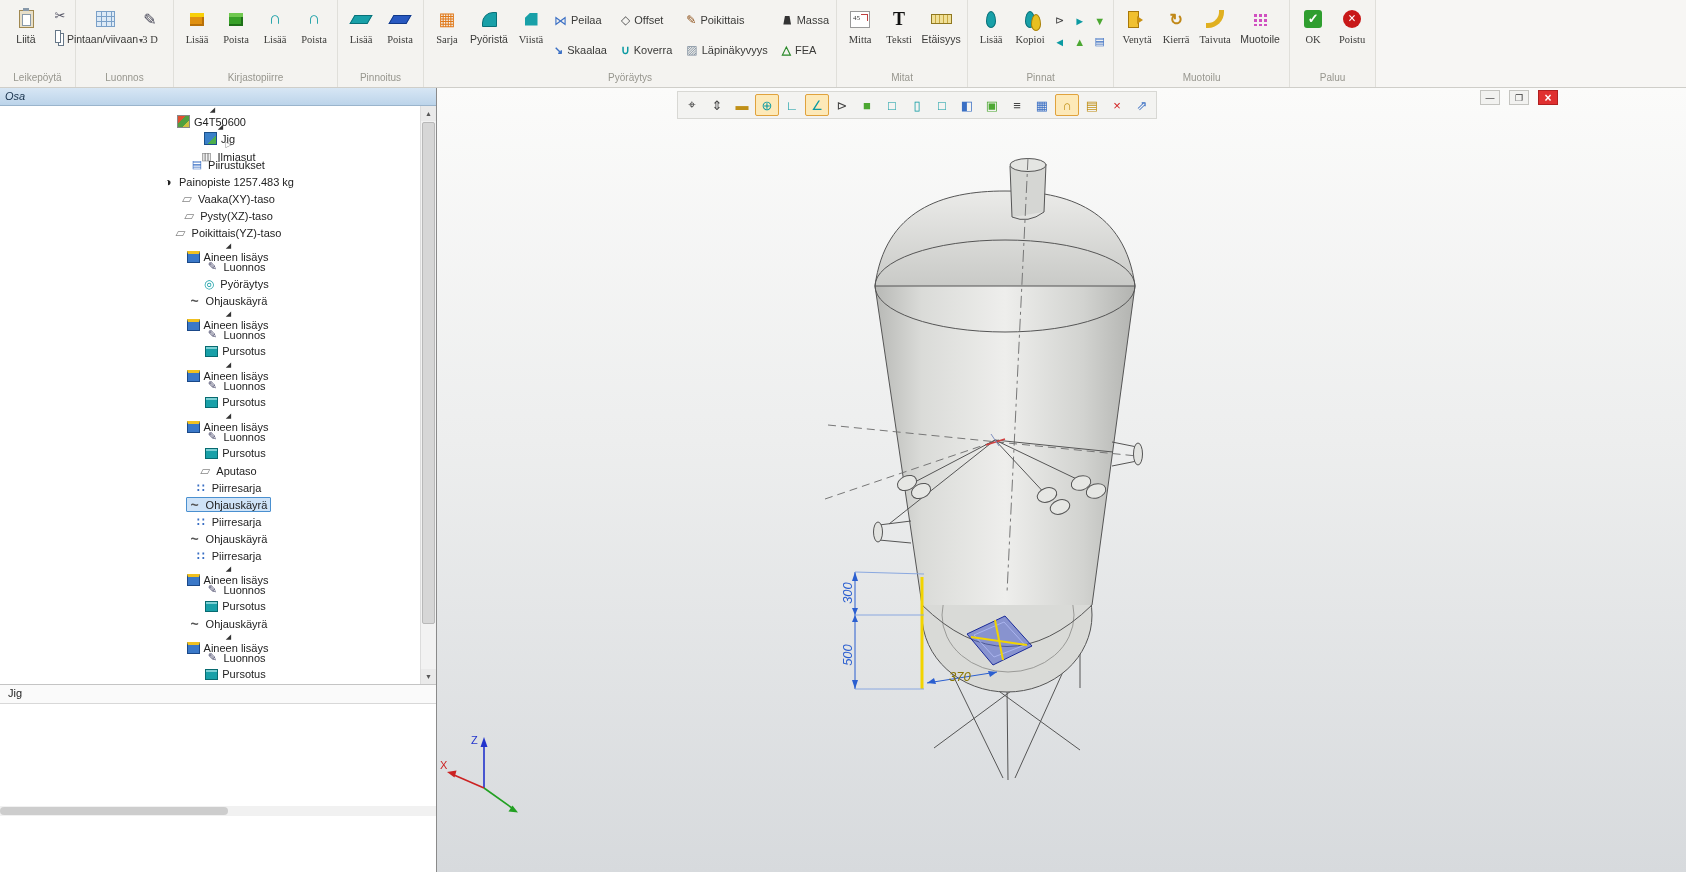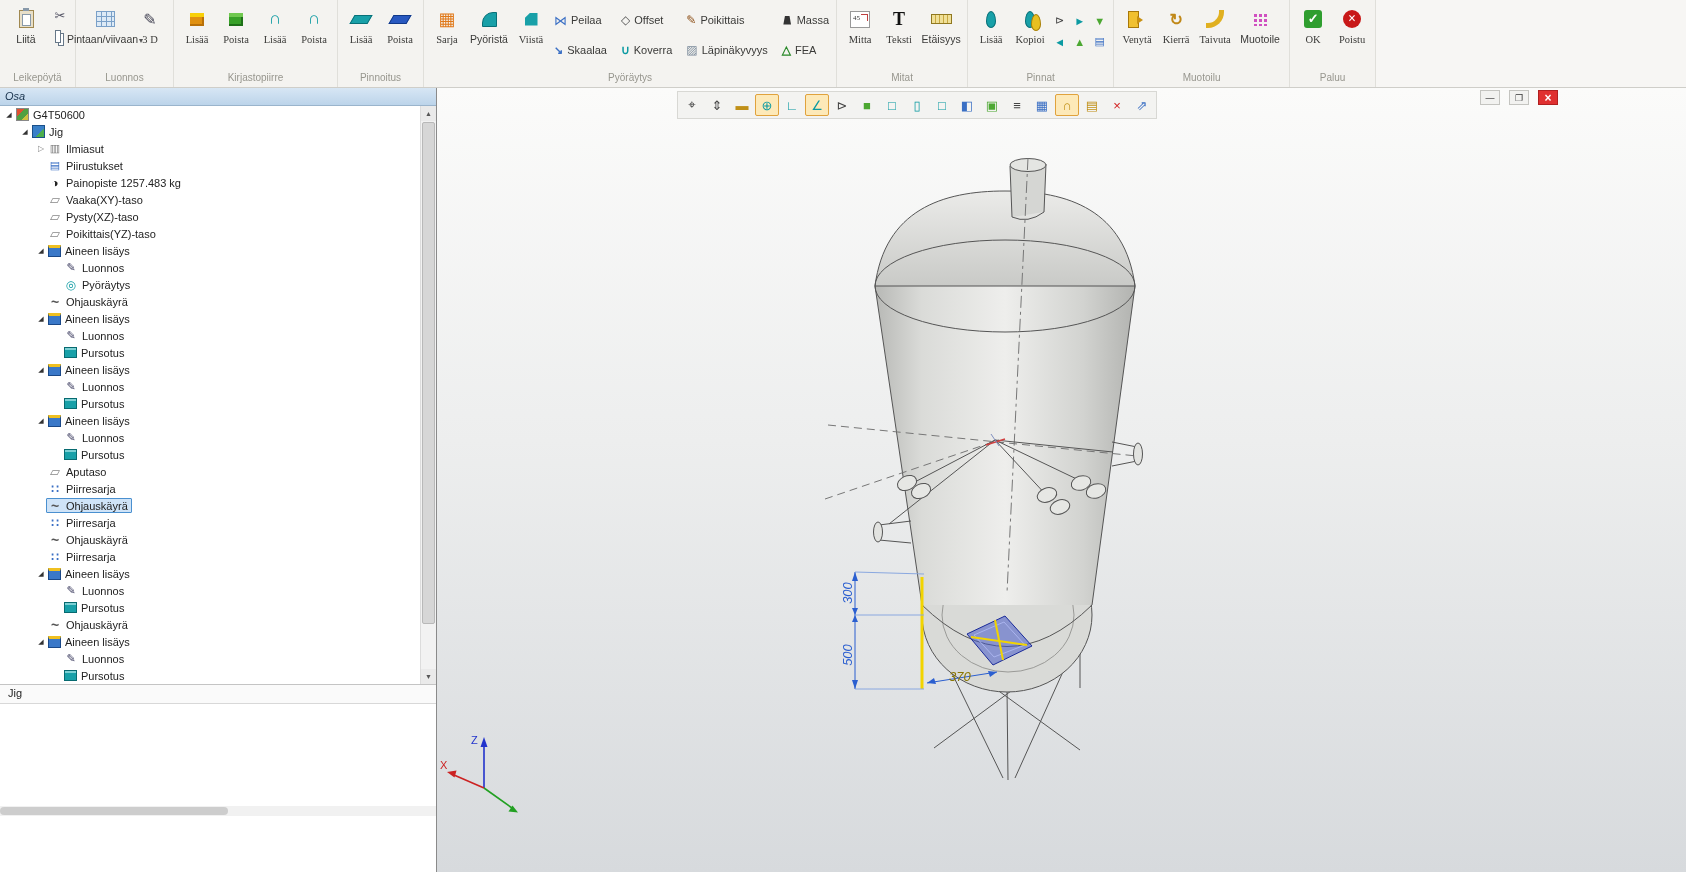--- a/index.html
+++ b/index.html
@@ -73,21 +73,21 @@
   [data-color="green"]{color:#4ca832;}
   [data-color="blue"]{color:#3a6fc4;}
   [data-color="yellow"]{color:#c09018;}
   [data-color="red"]{color:#d22020;}
 
   
   .left{position:absolute;left:0;top:88px;width:437px;bottom:0;background:#fff;display:flex;flex-direction:column;border-right:1px solid #8a8a8a;box-sizing:border-box;}
   .panel-header{height:17px;line-height:16px;padding-left:5px;background:linear-gradient(#d7e6f4,#bcd4ea);border-bottom:1px solid #9ab4cc;color:#16304a;font-style:italic;}
   .tree-wrap{position:relative;height:578px;overflow:hidden;background:#fff;}
   .tree{margin-right:15px;}
-  .trow{display:flex;align-items:center;height:17px;white-space:nowrap;}
+  .trow{display:flex;align-items:center;height:17px;white-space:nowrap;flex-direction:column;}
   .trow[data-depth="0"]{padding-left:4px;}
   .trow[data-depth="1"]{padding-left:20px;}
   .trow[data-depth="2"]{padding-left:36px;}
   .trow[data-depth="3"]{padding-left:52px;}
   .arrow{width:10px;flex:none;font-size:7px;color:#333;text-align:center;}
   .trow[data-state="expanded"] .arrow::before{content:"◢";}
   .trow[data-state="collapsed"] .arrow::before{content:"▷";color:#888;font-size:8px;}
   .wrap{display:inline-flex;align-items:center;padding:0 3px 0 1px;border:1px solid transparent;border-radius:1px;}
   .trow[data-selected="true"] .wrap{background:#cfe3f7;border-color:#4a90d0;}
   .ti{width:14px;height:13px;margin-right:4px;display:inline-flex;align-items:center;justify-content:center;font-size:11px;flex:none;}

